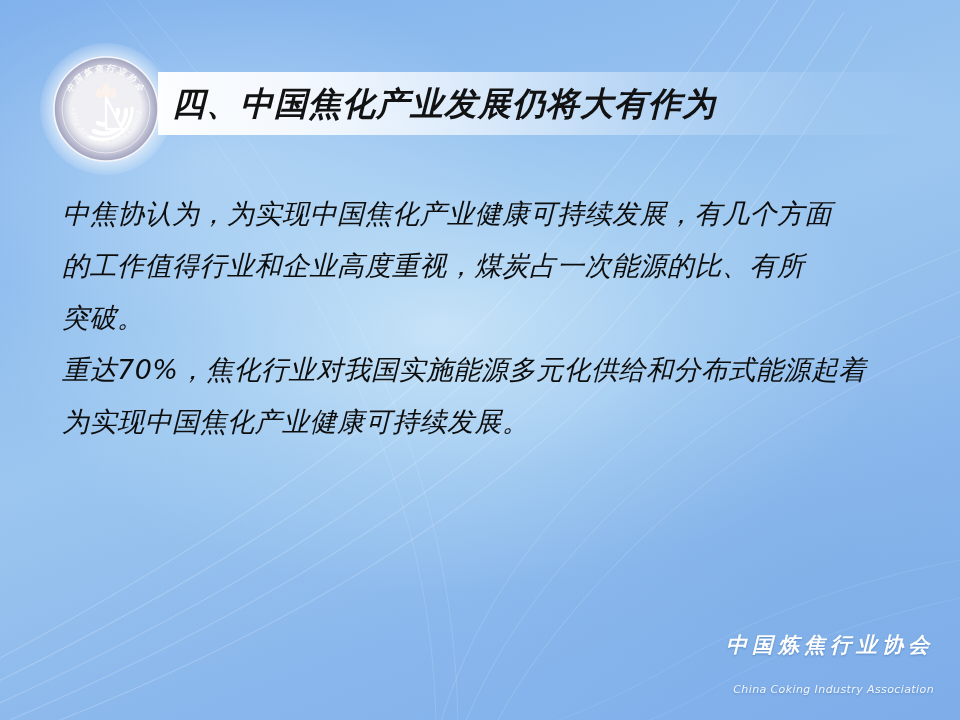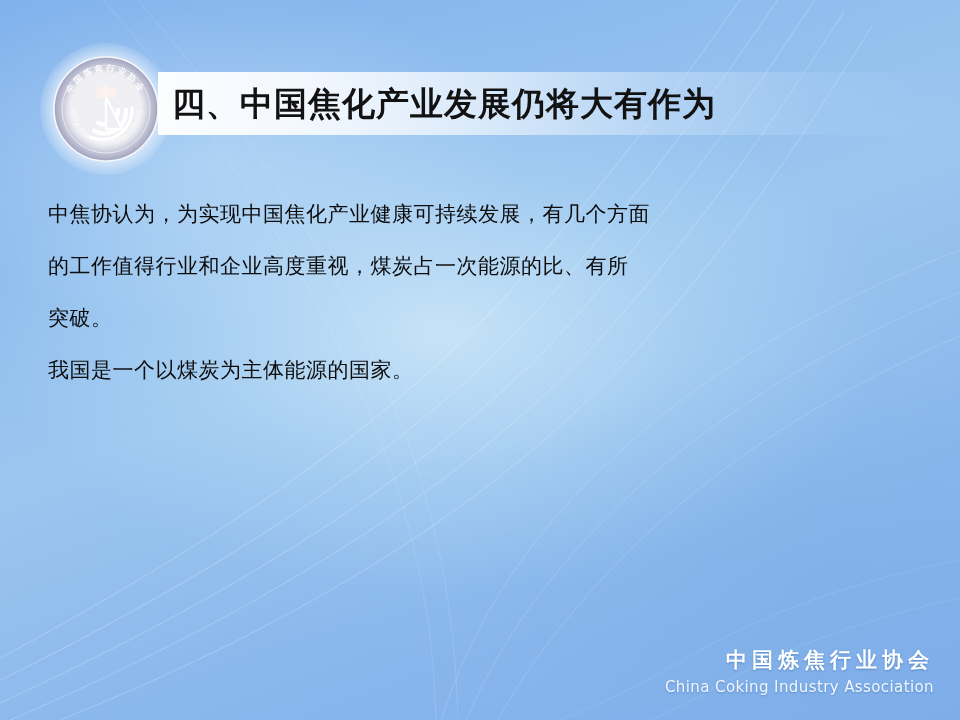--- a/index.html
+++ b/index.html
@@ -7,20 +7,21 @@
     padding: 0;
     background: #000;
   }
   #slide {
     position: relative;
     width: 960px;
     height: 720px;
     overflow: hidden;
     font-family: "DejaVu Sans", "Liberation Sans", sans-serif;
     background: #7db0ec;
+    font-style: italic;
   }
   
   .bg-base {
     position: absolute;
     inset: 0;
     background:
       radial-gradient(ellipse 70% 55% at 46% 46%, rgba(200,228,248,0.95) 0%, rgba(176,214,244,0.55) 38%, rgba(150,196,240,0.14) 66%, rgba(140,188,238,0) 82%),
       linear-gradient(160deg, #82b2ec 0%, #8dbbee 22%, #9cc6ef 46%, #8ab7ec 72%, #7eadea 100%);
   }
   .bg-sheen {
@@ -76,45 +77,46 @@
   
   .body-block {
     position: absolute;
     left: 48px;
     top: 188px;
     width: 866px;
   }
   .line {
     height: 52px;
     line-height: 52px;
-    font-size: 21px;
+    font-size: 27px;
     color: #0d0d0d;
     white-space: nowrap;
     letter-spacing: 0.5px;
     font-family: "DejaVu Sans", "Liberation Sans", sans-serif;
+    margin-left: 14px;
   }
   .line.indent { text-indent: 56px; }
   
   .footer {
     position: absolute;
     right: 26px;
     bottom: 24px;
     text-align: right;
   }
   .footer-cn {
     font-size: 21px;
     font-weight: 700;
     color: #ffffff;
     letter-spacing: 5px;
     text-shadow: 0 1px 2px rgba(40,90,150,0.45);
     font-family: "DejaVu Sans", "Liberation Sans", sans-serif;
   }
   .footer-en {
-    margin-top: 4px;
-    font-size: 15px;
+    margin-top: 24px;
+    font-size: 11px;
     color: #f2f7fd;
     letter-spacing: 0.4px;
     text-shadow: 0 1px 2px rgba(40,90,150,0.40);
     font-family: "DejaVu Sans", "Liberation Sans", sans-serif;
   }
 </style>
 </head>
 <body>
 
 <div id="slide">
@@ -185,21 +187,22 @@
         <path d="M 48 35 C 45 39 45 43 48 45 C 51 46 54 44 53 40 C 52 37 50 35 48 35 Z" fill="#d8531f"></path>
         <path d="M 64 35 C 67 39 67 43 64 45 C 61 46 58 44 59 40 C 60 37 62 35 64 35 Z" fill="#d8531f"></path>
       </g>
     </svg>
   </div>
 
   <div class="body-block">
     <div class="line">中焦协认为，为实现中国焦化产业健康可持续发展，有几个方面</div>
     <div class="line">的工作值得行业和企业高度重视，煤炭占一次能源的比、有所</div>
     <div class="line">突破。</div>
-    <div class="line">我国是一个以煤炭为主体能源的国家。</div>
+    <div class="line">重达70%，焦化行业对我国实施能源多元化供给和分布式能源起着</div>
+    <div class="line">为实现中国焦化产业健康可持续发展。</div>
   </div>
 
   <div class="footer">
     <div class="footer-cn">中国炼焦行业协会</div>
     <div class="footer-en">China Coking Industry Association</div>
   </div>
 
 </div>
 
 </body></html>

